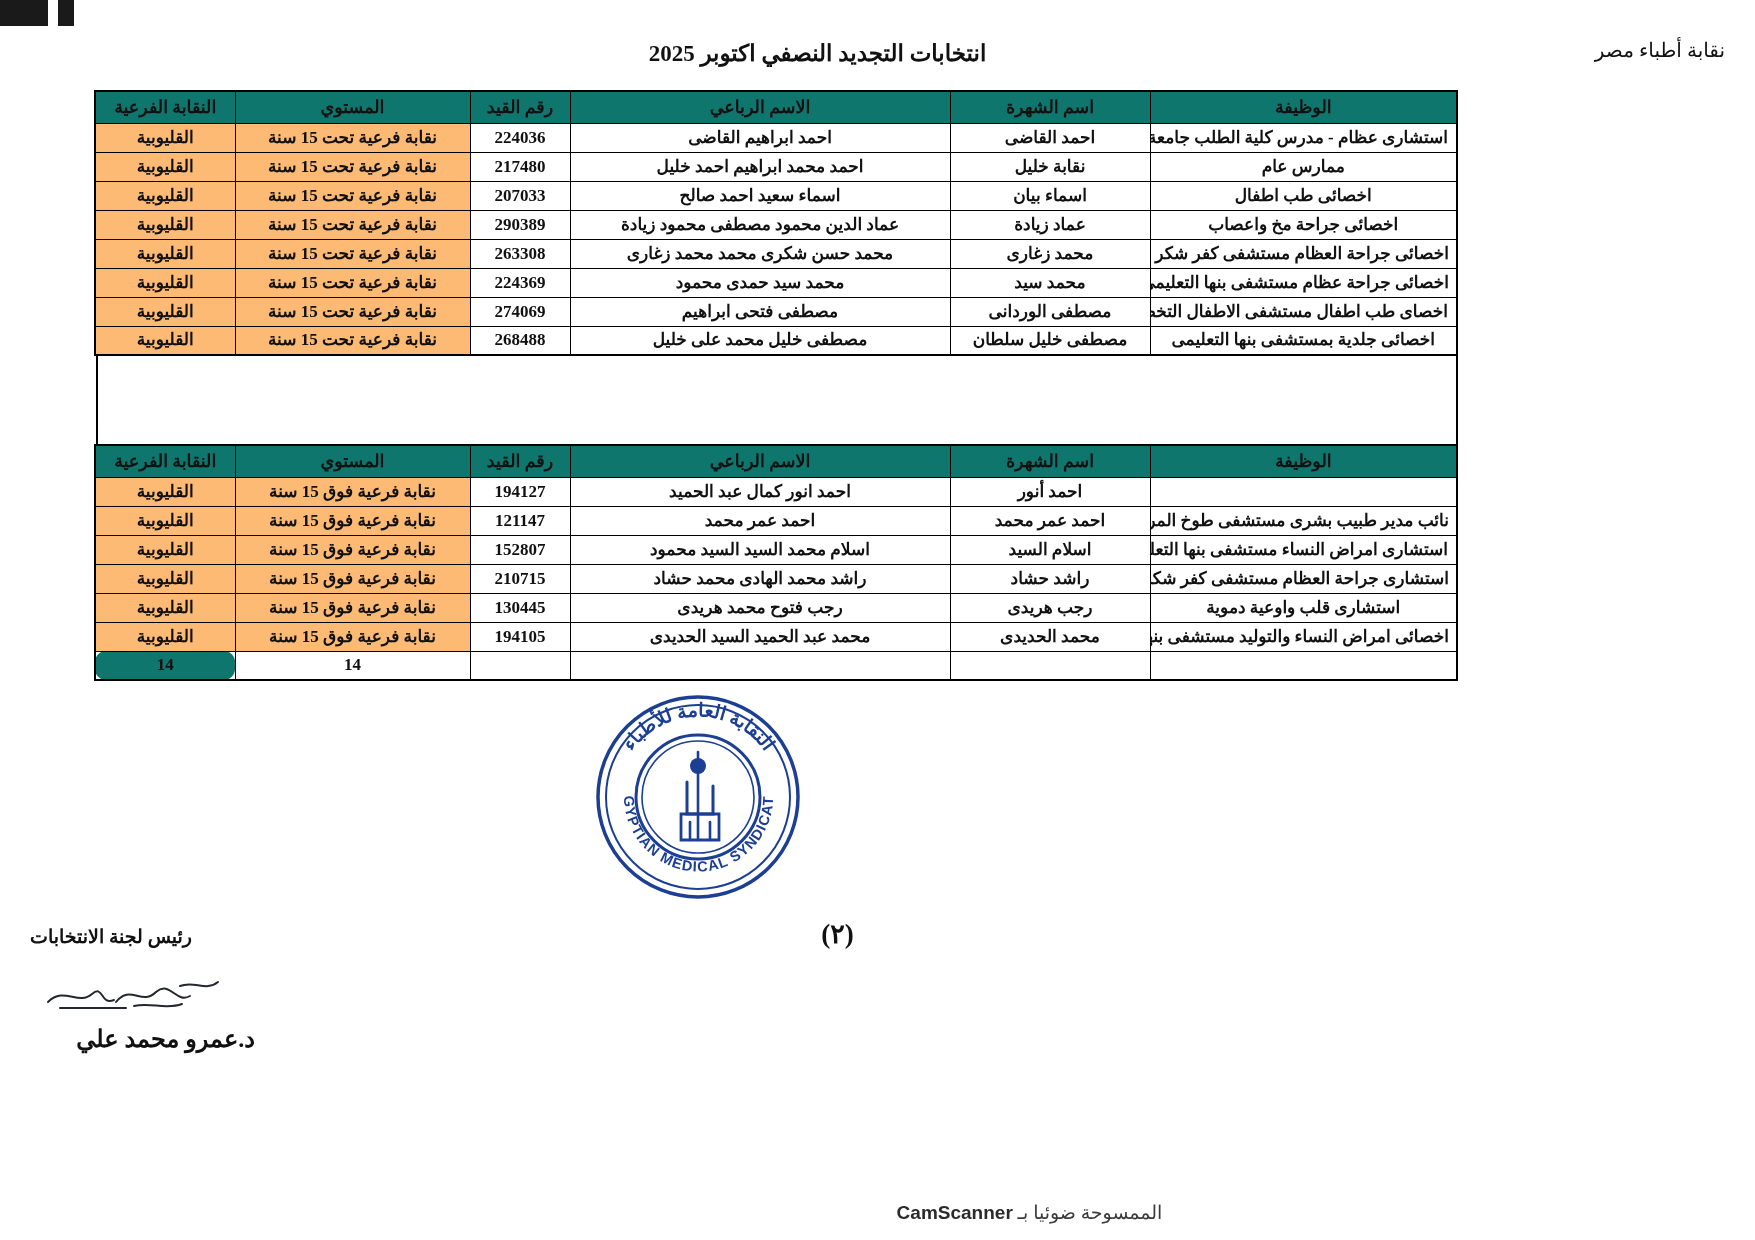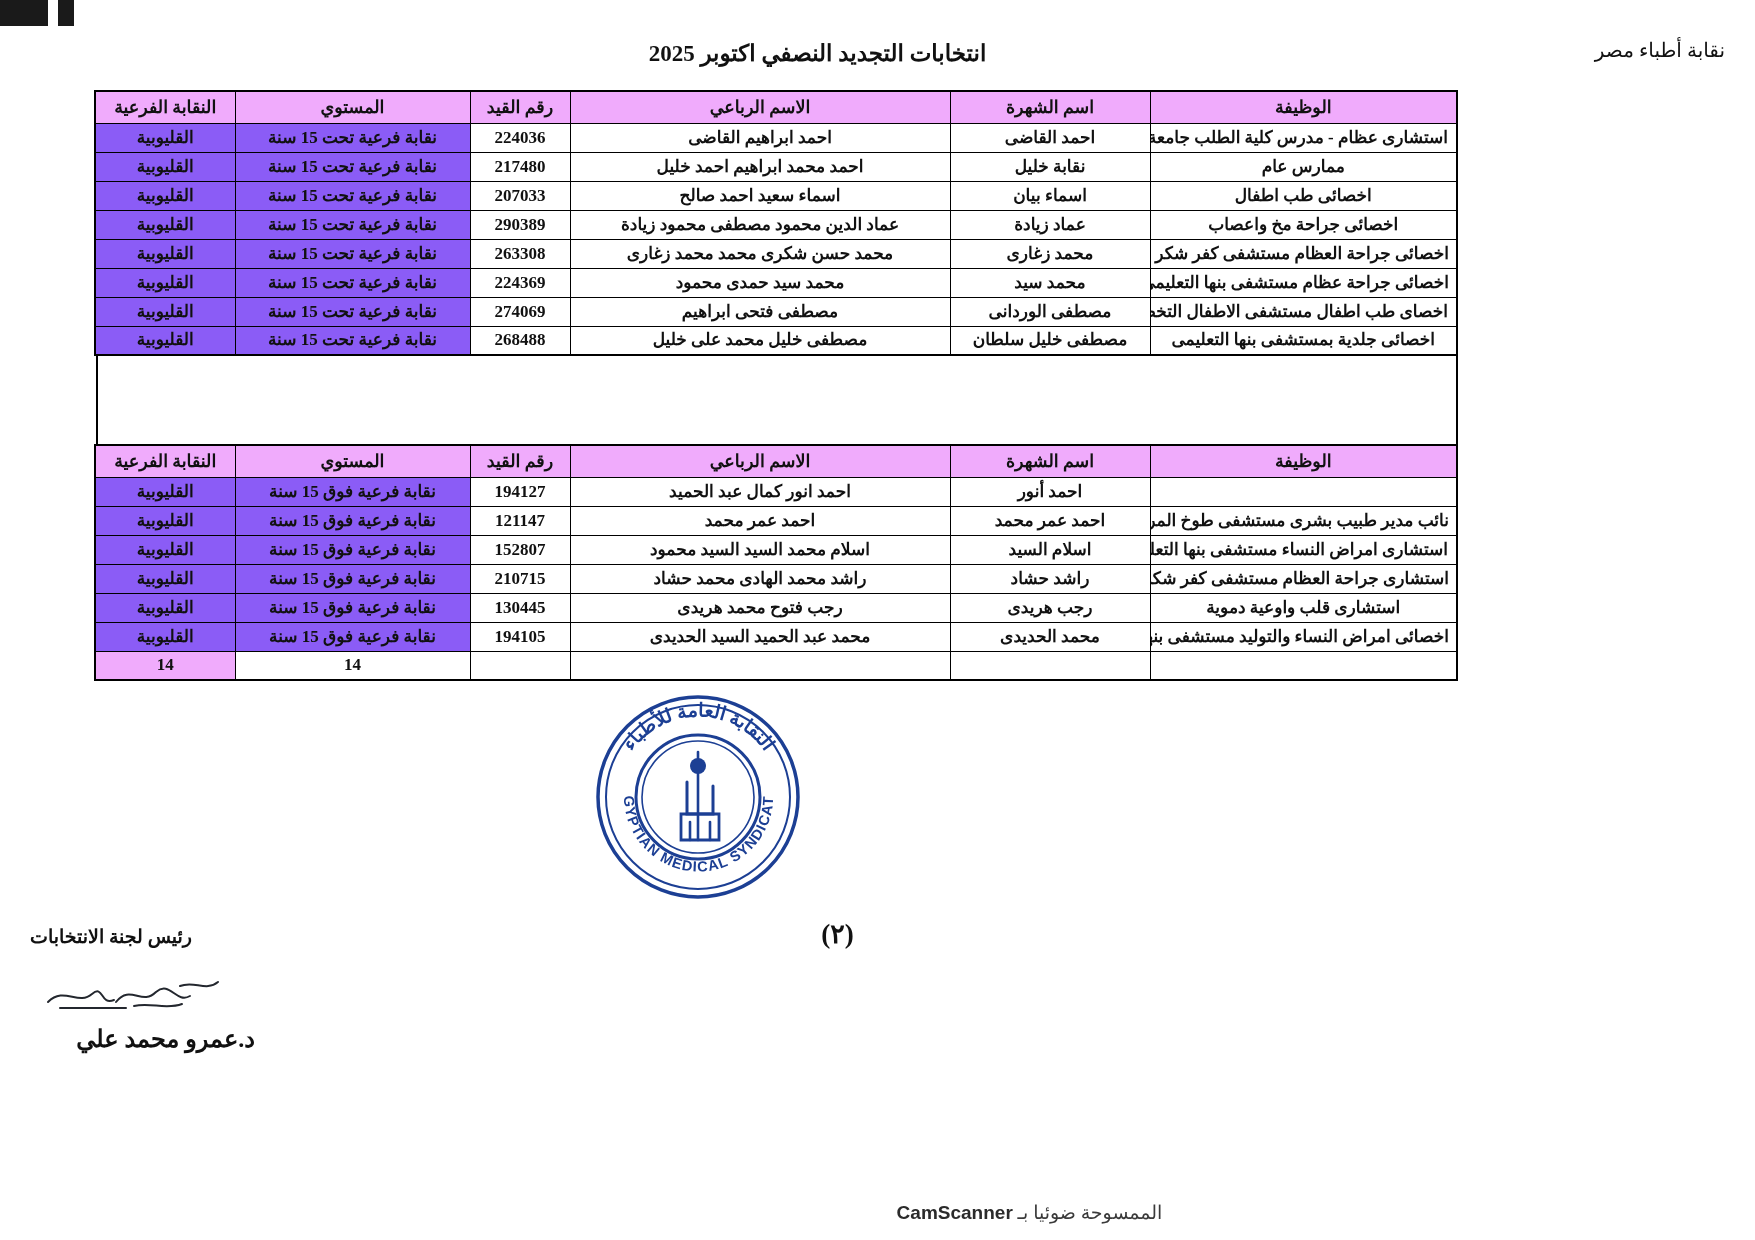--- a/index.html
+++ b/index.html
@@ -88,24 +88,24 @@
     background: #ffffff;
     overflow: hidden;
     white-space: nowrap;
   }
   table.grid thead th {
     background: #d9d9d9;
     font-size: 17.5px;
     height: 32px;
   }
   table.grid td.shaded, table.grid th.shaded {
-    background: #f0abfc;
+    background: #0f766e;
   }
   table.grid td.light-shaded {
-    background: #8b5cf6;
+    background: #fdba74;
   }
 
   
   col.c-sub   { width: 140px; }
   col.c-lvl   { width: 235px; }
   col.c-reg   { width: 100px; }
   col.c-name  { width: 380px; }
   col.c-known { width: 200px; }
   col.c-job   { width: 307px; }
 
@@ -121,20 +121,21 @@
   .table2-wrap {
     margin-top: 0;
   }
 
   td.job-cell { text-align: center; }
   td.empty-cell { }
 
   .totals-row td {
     background: #fff;
     font-size: 19px;
+    border-radius: 11px;
   }
   .totals-row td.shaded { background: #d9d9d9; }
 
   
   .stamp {
     position: absolute;
     top: 690px;
     left: 591px;
     width: 215px;
     height: 215px;

